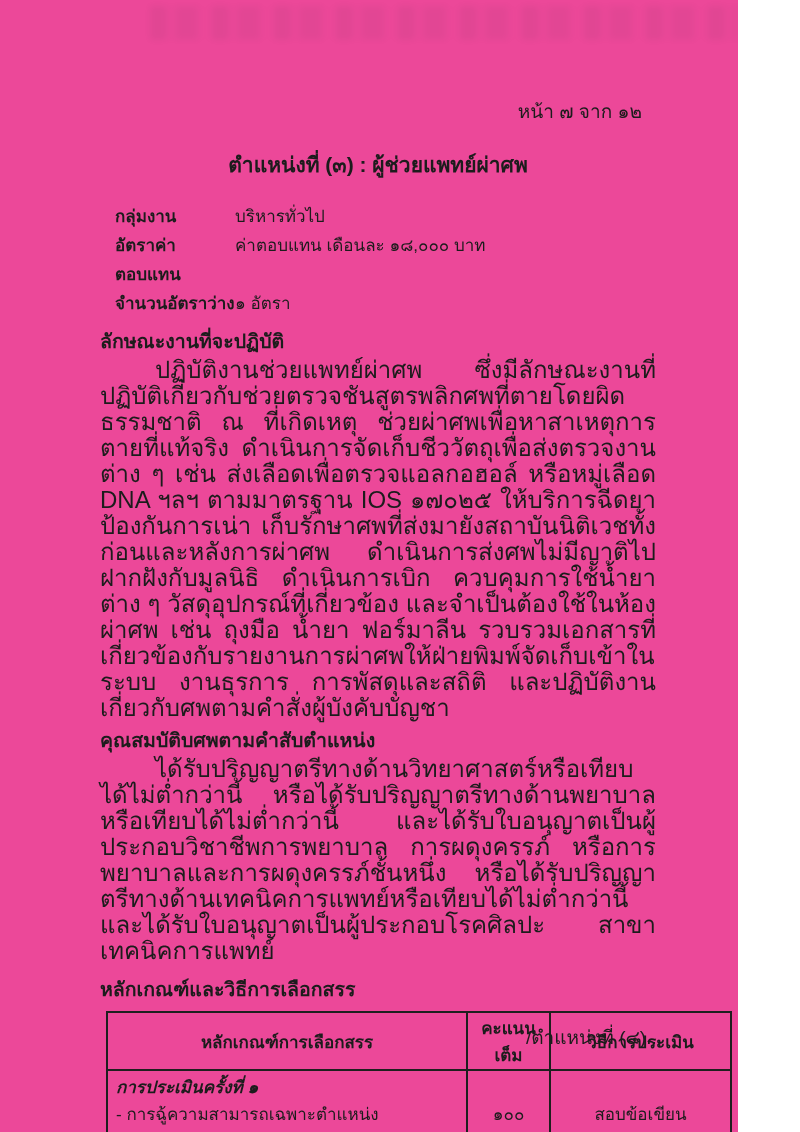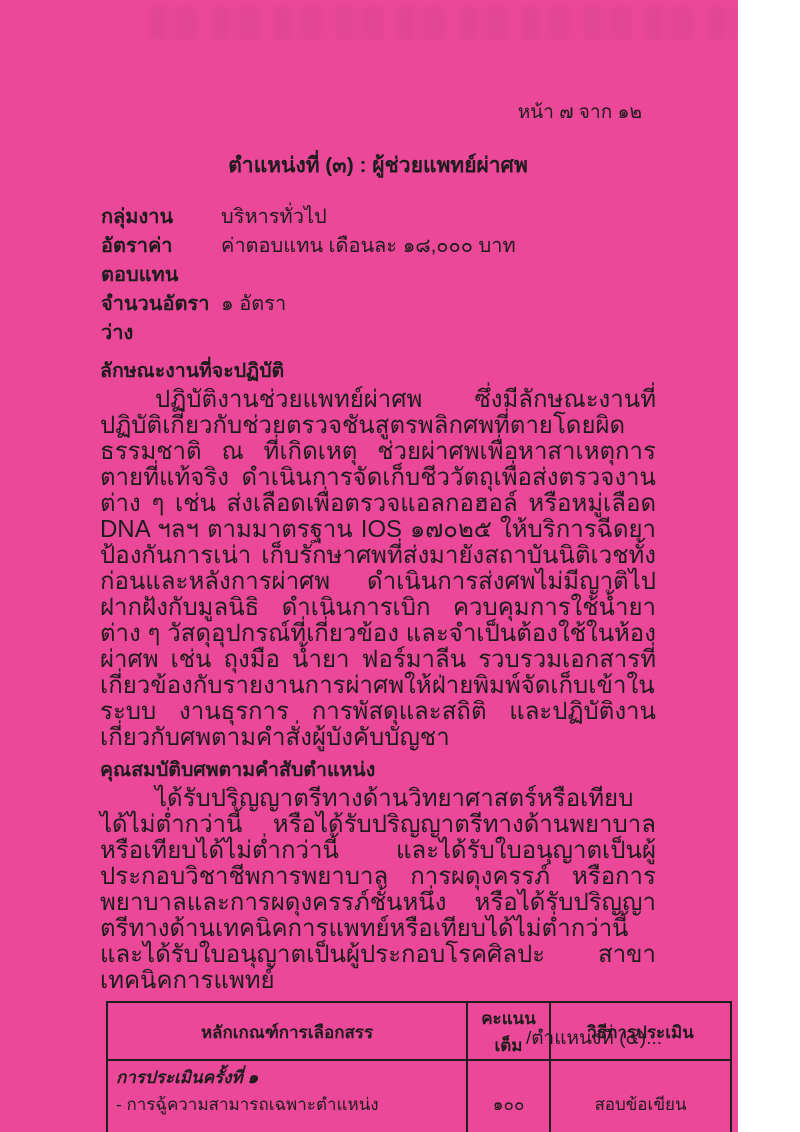--- a/index.html
+++ b/index.html
@@ -31,21 +31,21 @@
     line-height: 24px;
   }
   .content { padding: 150px 82px 0 100px; }
   .title {
     margin: 0;
     font-size: 21px;
     font-weight: bold;
     text-align: center;
     line-height: 30px;
   }
-  .info { margin: 22px 0 0 1px; font-size: 20px; }
+  .info { margin: 22px 0 0 15px; font-size: 17px; }
   .info-row { display: flex; line-height: 29px; }
   .info-label { flex: 0 0 120px; font-weight: bold; }
   .info-value { flex: 1; }
   .sec {
     margin: 10px 0 0;
     font-size: 19.5px;
     font-weight: bold;
     line-height: 27px;
   }
   .sec.quals { margin-top: 6px; }
@@ -118,20 +118,21 @@
         <span class="info-value">๑ อัตรา</span>
       </div>
     </div>
 
     <h2 class="sec duties">ลักษณะงานที่จะปฏิบัติ</h2>
     <p class="body-par">ปฏิบัติงานช่วยแพทย์ผ่าศพ ซึ่งมีลักษณะงานที่ปฏิบัติเกี่ยวกับช่วยตรวจชันสูตรพลิกศพที่ตายโดยผิดธรรมชาติ ณ ที่เกิดเหตุ ช่วยผ่าศพเพื่อหาสาเหตุการตายที่แท้จริง ดำเนินการจัดเก็บชีววัตถุเพื่อส่งตรวจงานต่าง ๆ เช่น ส่งเลือดเพื่อตรวจแอลกอฮอล์ หรือหมู่เลือด DNA ฯลฯ ตามมาตรฐาน IOS ๑๗๐๒๕ ให้บริการฉีดยาป้องกันการเน่า เก็บรักษาศพที่ส่งมายังสถาบันนิติเวชทั้งก่อนและหลังการผ่าศพ ดำเนินการส่งศพไม่มีญาติไปฝากฝังกับมูลนิธิ ดำเนินการเบิก ควบคุมการใช้น้ำยาต่าง ๆ วัสดุอุปกรณ์ที่เกี่ยวข้อง และจำเป็นต้องใช้ในห้องผ่าศพ เช่น ถุงมือ น้ำยา ฟอร์มาลีน รวบรวมเอกสารที่เกี่ยวข้องกับรายงานการผ่าศพให้ฝ่ายพิมพ์จัดเก็บเข้าในระบบ งานธุรการ การพัสดุและสถิติ และปฏิบัติงานเกี่ยวกับศพตามคำสั่งผู้บังคับบัญชา</p>
 
     <h2 class="sec quals">คุณสมบัติบศพตามคำสับตำแหน่ง</h2>
     <p class="body-par">ได้รับปริญญาตรีทางด้านวิทยาศาสตร์หรือเทียบได้ไม่ต่ำกว่านี้ หรือได้รับปริญญาตรีทางด้านพยาบาลหรือเทียบได้ไม่ต่ำกว่านี้ และได้รับใบอนุญาตเป็นผู้ประกอบวิชาชีพการพยาบาล การผดุงครรภ์ หรือการพยาบาลและการผดุงครรภ์ชั้นหนึ่ง หรือได้รับปริญญาตรีทางด้านเทคนิคการแพทย์หรือเทียบได้ไม่ต่ำกว่านี้ และได้รับใบอนุญาตเป็นผู้ประกอบโรคศิลปะ สาขาเทคนิคการแพทย์</p>
 
+    <h2 class="sec selection">หลักเกณฑ์และวิธีการเลือกสรร</h2>
 
     <table class="criteria">
       <colgroup>
         <col style="width:360px">
         <col style="width:83px">
         <col style="width:181px">
       </colgroup>
       <thead>
         <tr>
           <th>หลักเกณฑ์การเลือกสรร</th>

